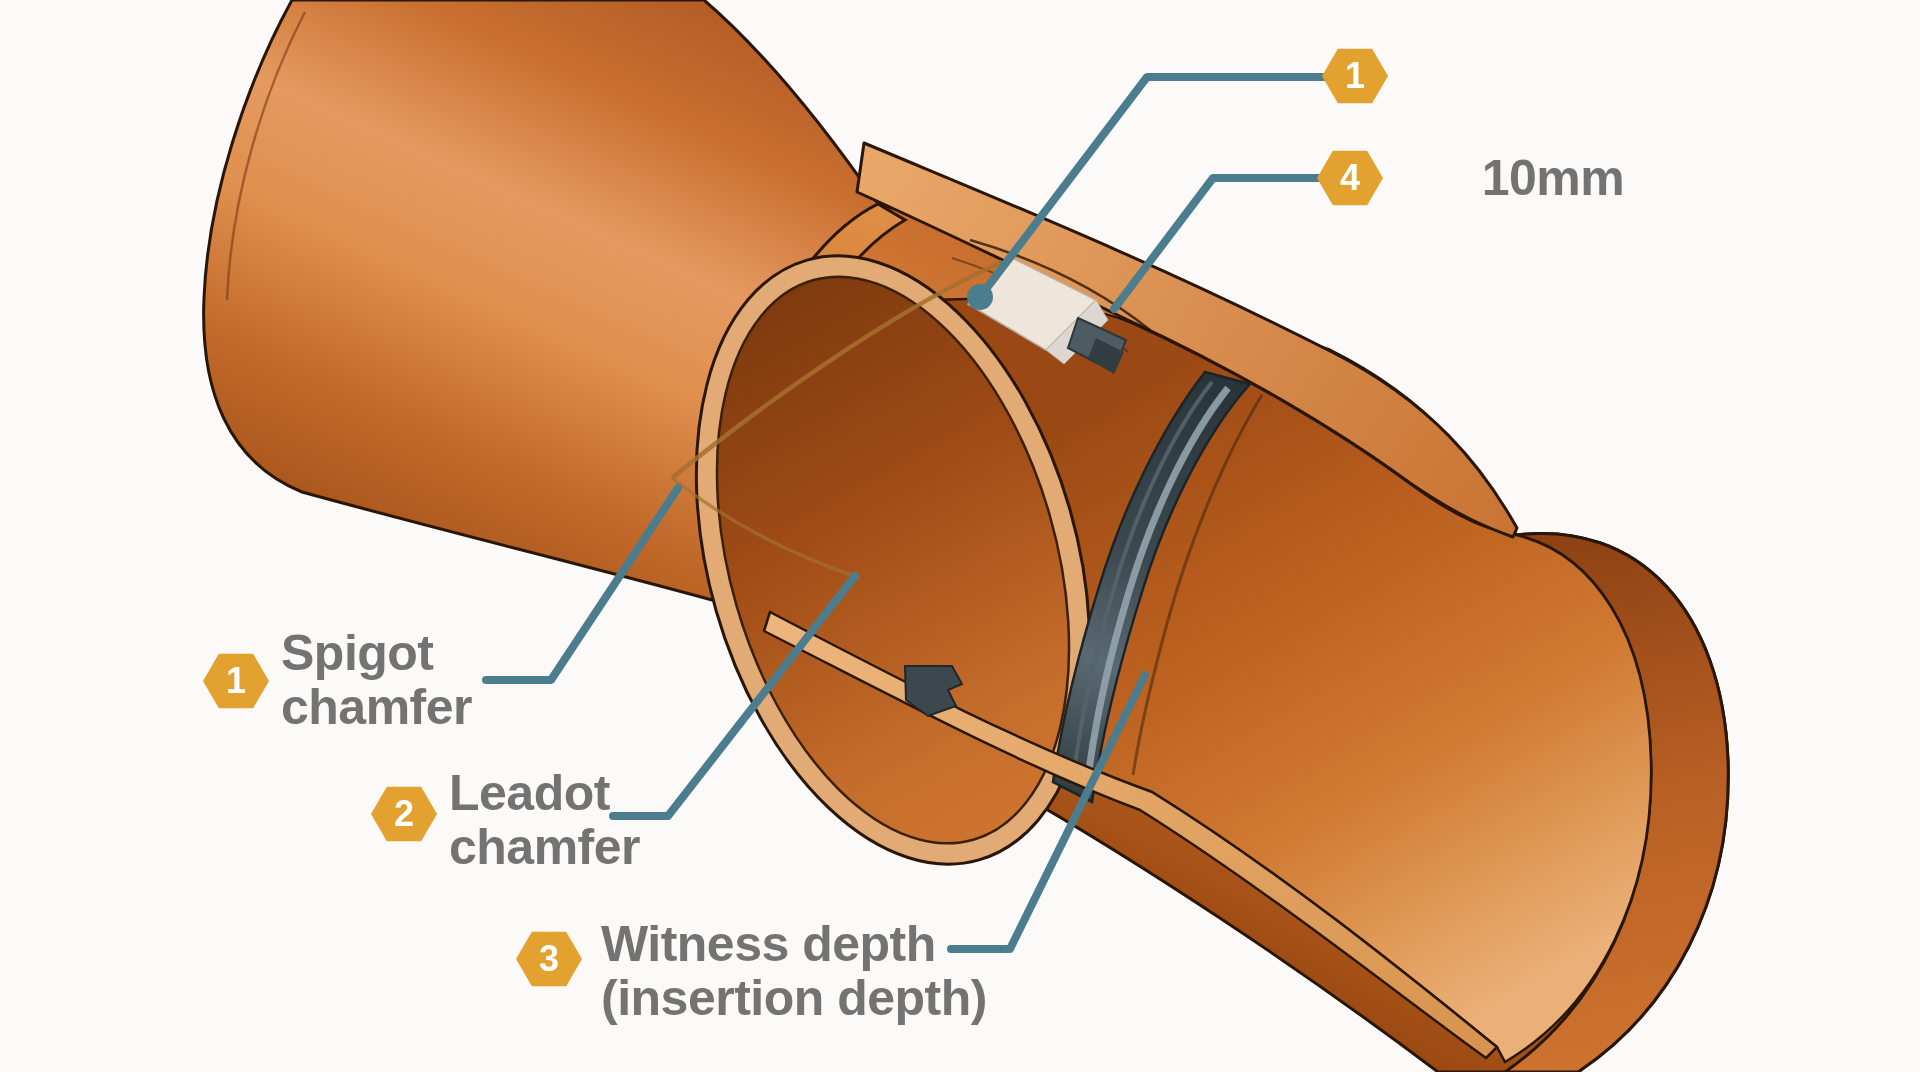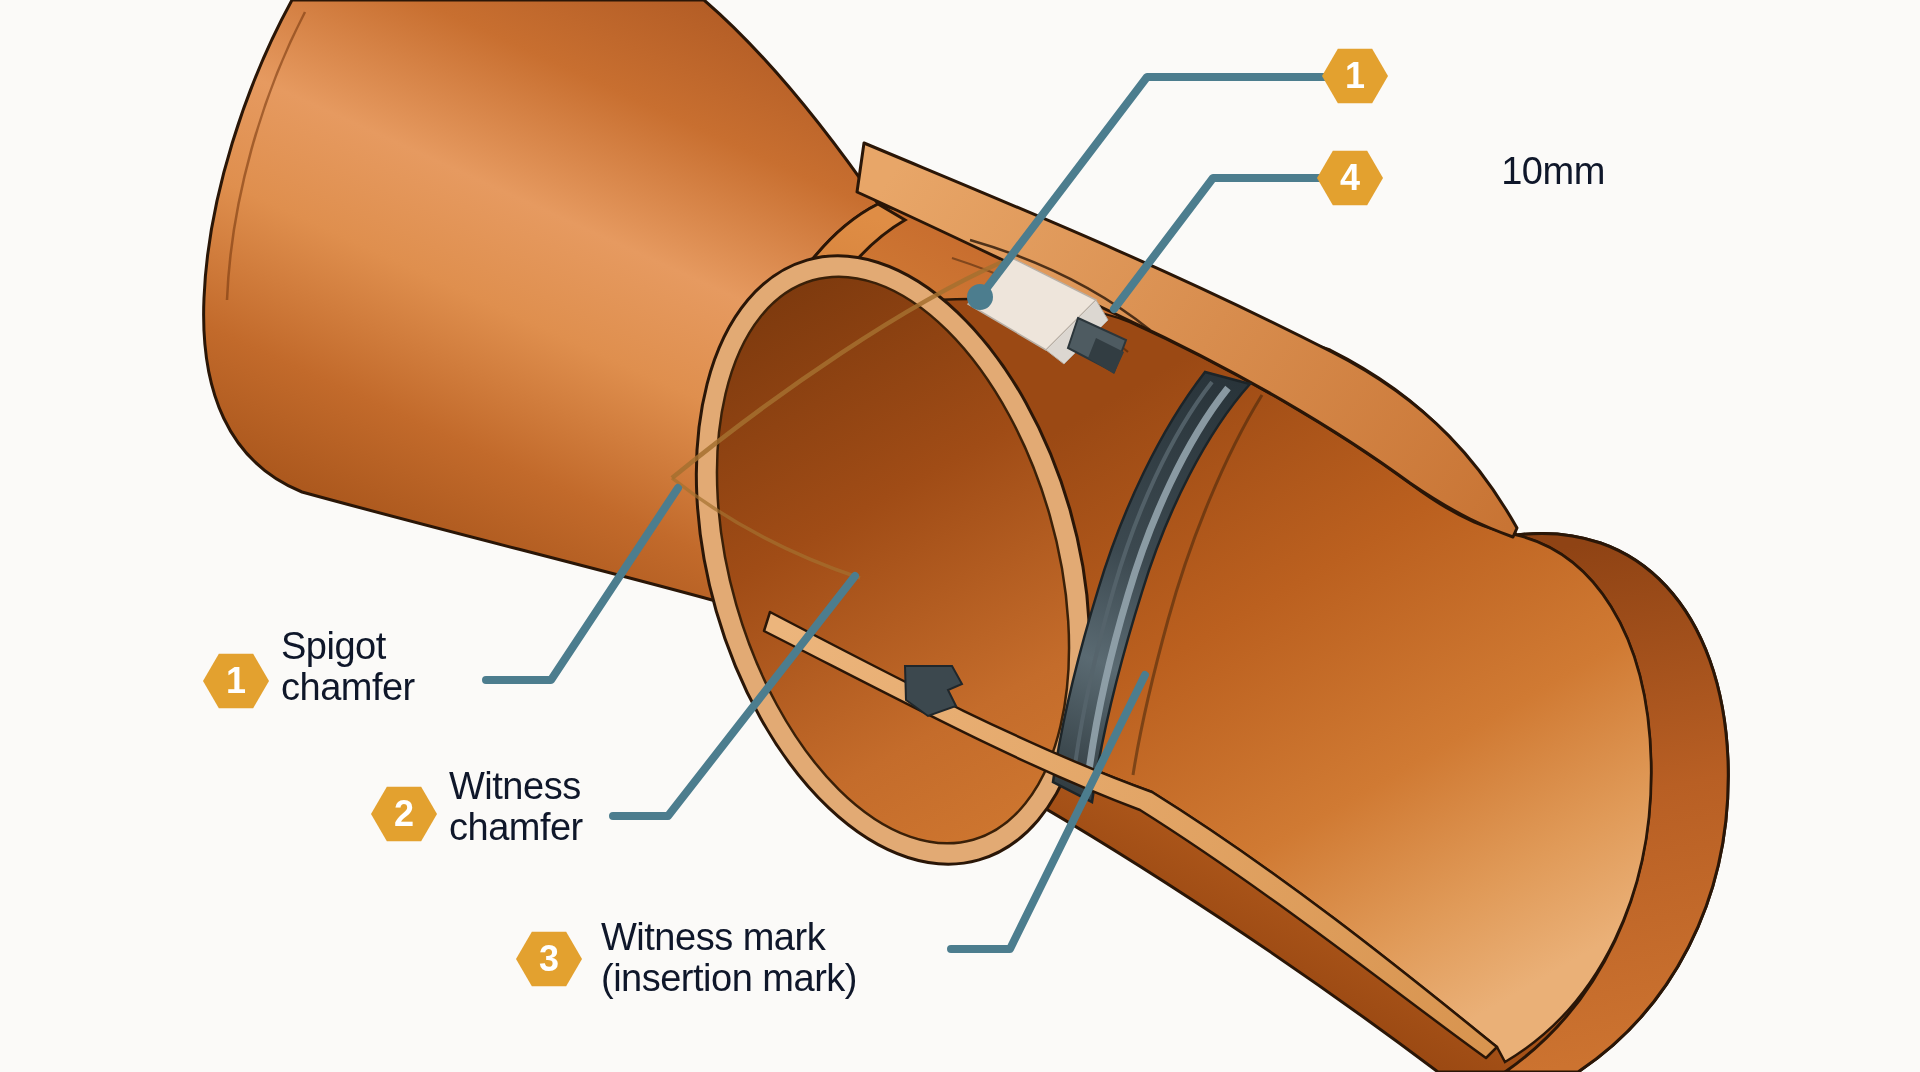--- a/index.html
+++ b/index.html
@@ -2,21 +2,21 @@
 <html><head>
 <meta charset="utf-8">
 <style>
   html,body{margin:0;padding:0;background:#fbfaf8;overflow:hidden;}
   .stage{position:relative;width:1920px;height:1072px;background:#fbfaf8;
          font-family:"Liberation Sans","DejaVu Sans",sans-serif;}
   .stage svg{position:absolute;left:0;top:0;}
   .badge{position:absolute;width:66px;height:58px;display:flex;align-items:center;justify-content:center;
          background:#E3A12F;color:#ffffff;font-weight:700;font-size:36px;line-height:1;
          clip-path:polygon(0% 50%,24% 3%,76% 3%,100% 50%,76% 97%,24% 97%);}
-  .label{position:absolute;color:#0f172a;font-weight:400;font-size:38px;line-height:1.08;letter-spacing:-0.5px;white-space:nowrap;}
+  .label{position:absolute;color:#737373;font-weight:700;font-size:50px;line-height:1.08;letter-spacing:-0.5px;white-space:nowrap;}
   .label span{display:block;}
   .label.center{text-align:center;}
 </style>
 </head>
 <body>
 
 <div class="stage">
 
 <svg width="1920" height="1072" viewBox="0 0 1920 1072">
   <defs>
@@ -151,21 +151,21 @@
 </div>
 
 <div class="label center" style="left:1358px;top:151px;width:390px;">
   <span>10mm</span>
 </div>
 <div class="label" style="left:281px;top:626px;">
   <span>Spigot</span>
   <span>chamfer</span>
 </div>
 <div class="label" style="left:449px;top:766px;">
-  <span>Witness</span>
+  <span>Leadot</span>
   <span>chamfer</span>
 </div>
 <div class="label" style="left:601px;top:917px;">
-  <span>Witness mark</span>
-  <span>(insertion mark)</span>
+  <span>Witness depth</span>
+  <span>(insertion depth)</span>
 </div>
 
 </div>
 
 </body></html>

